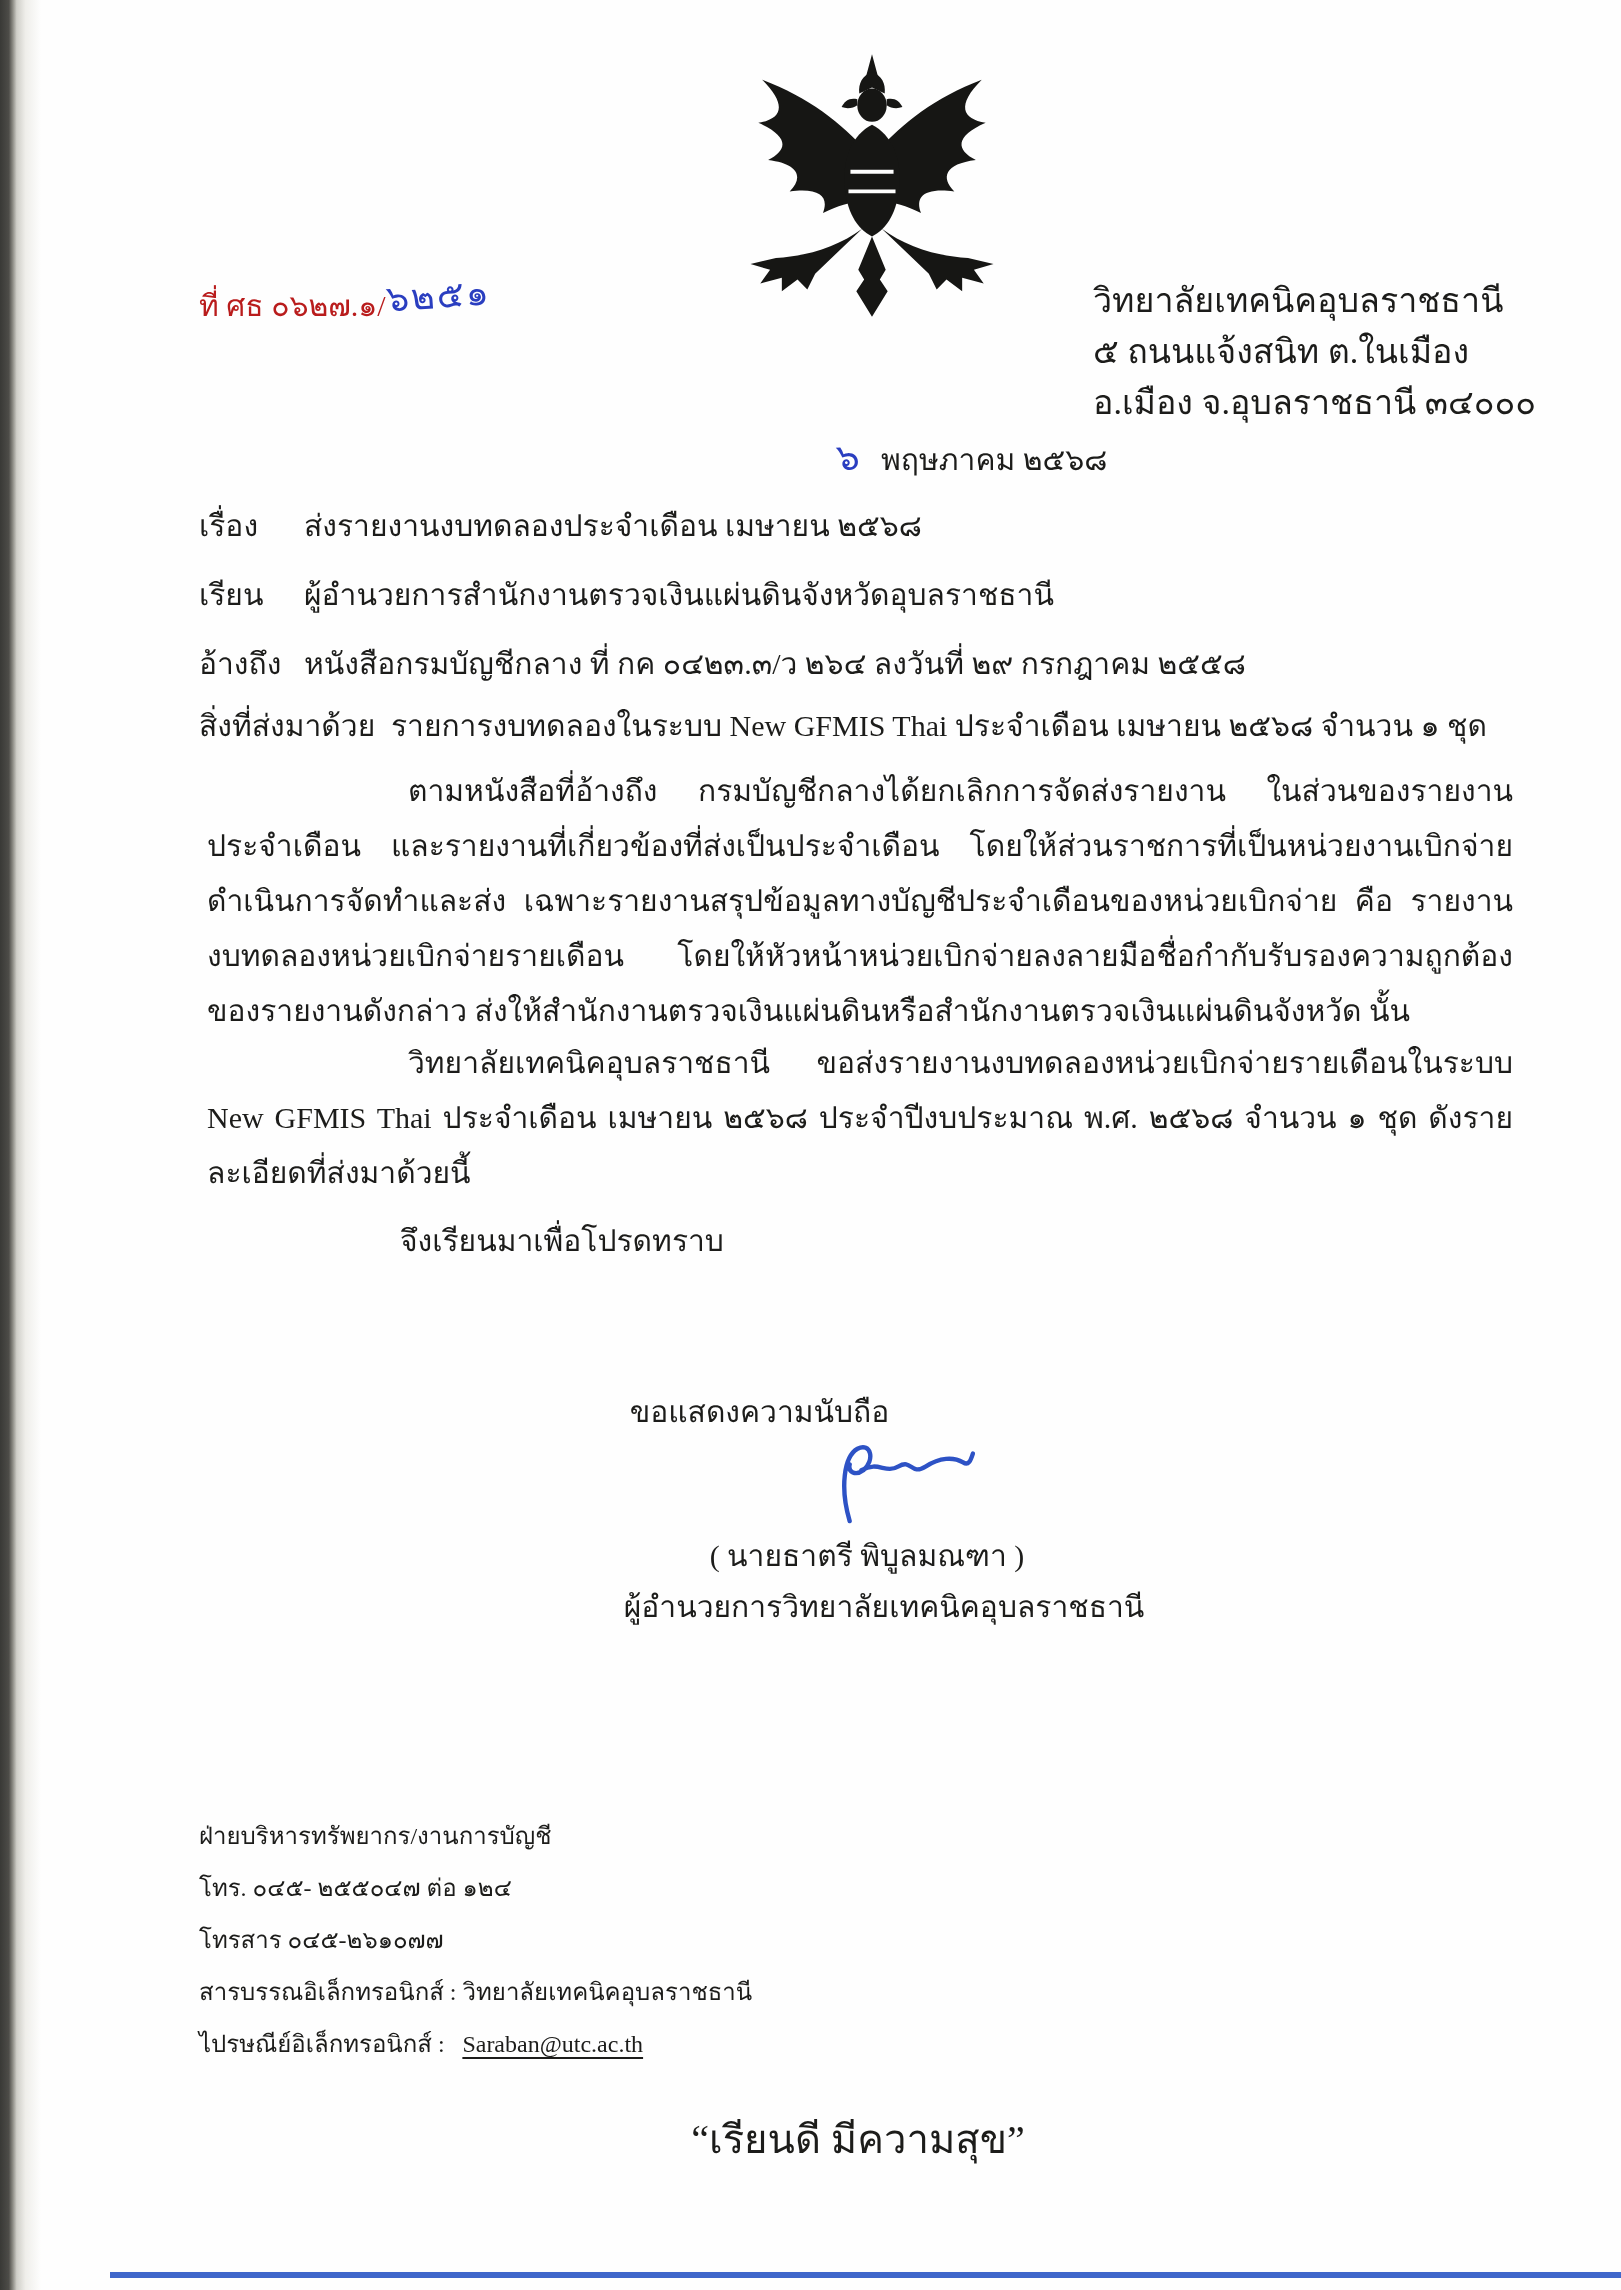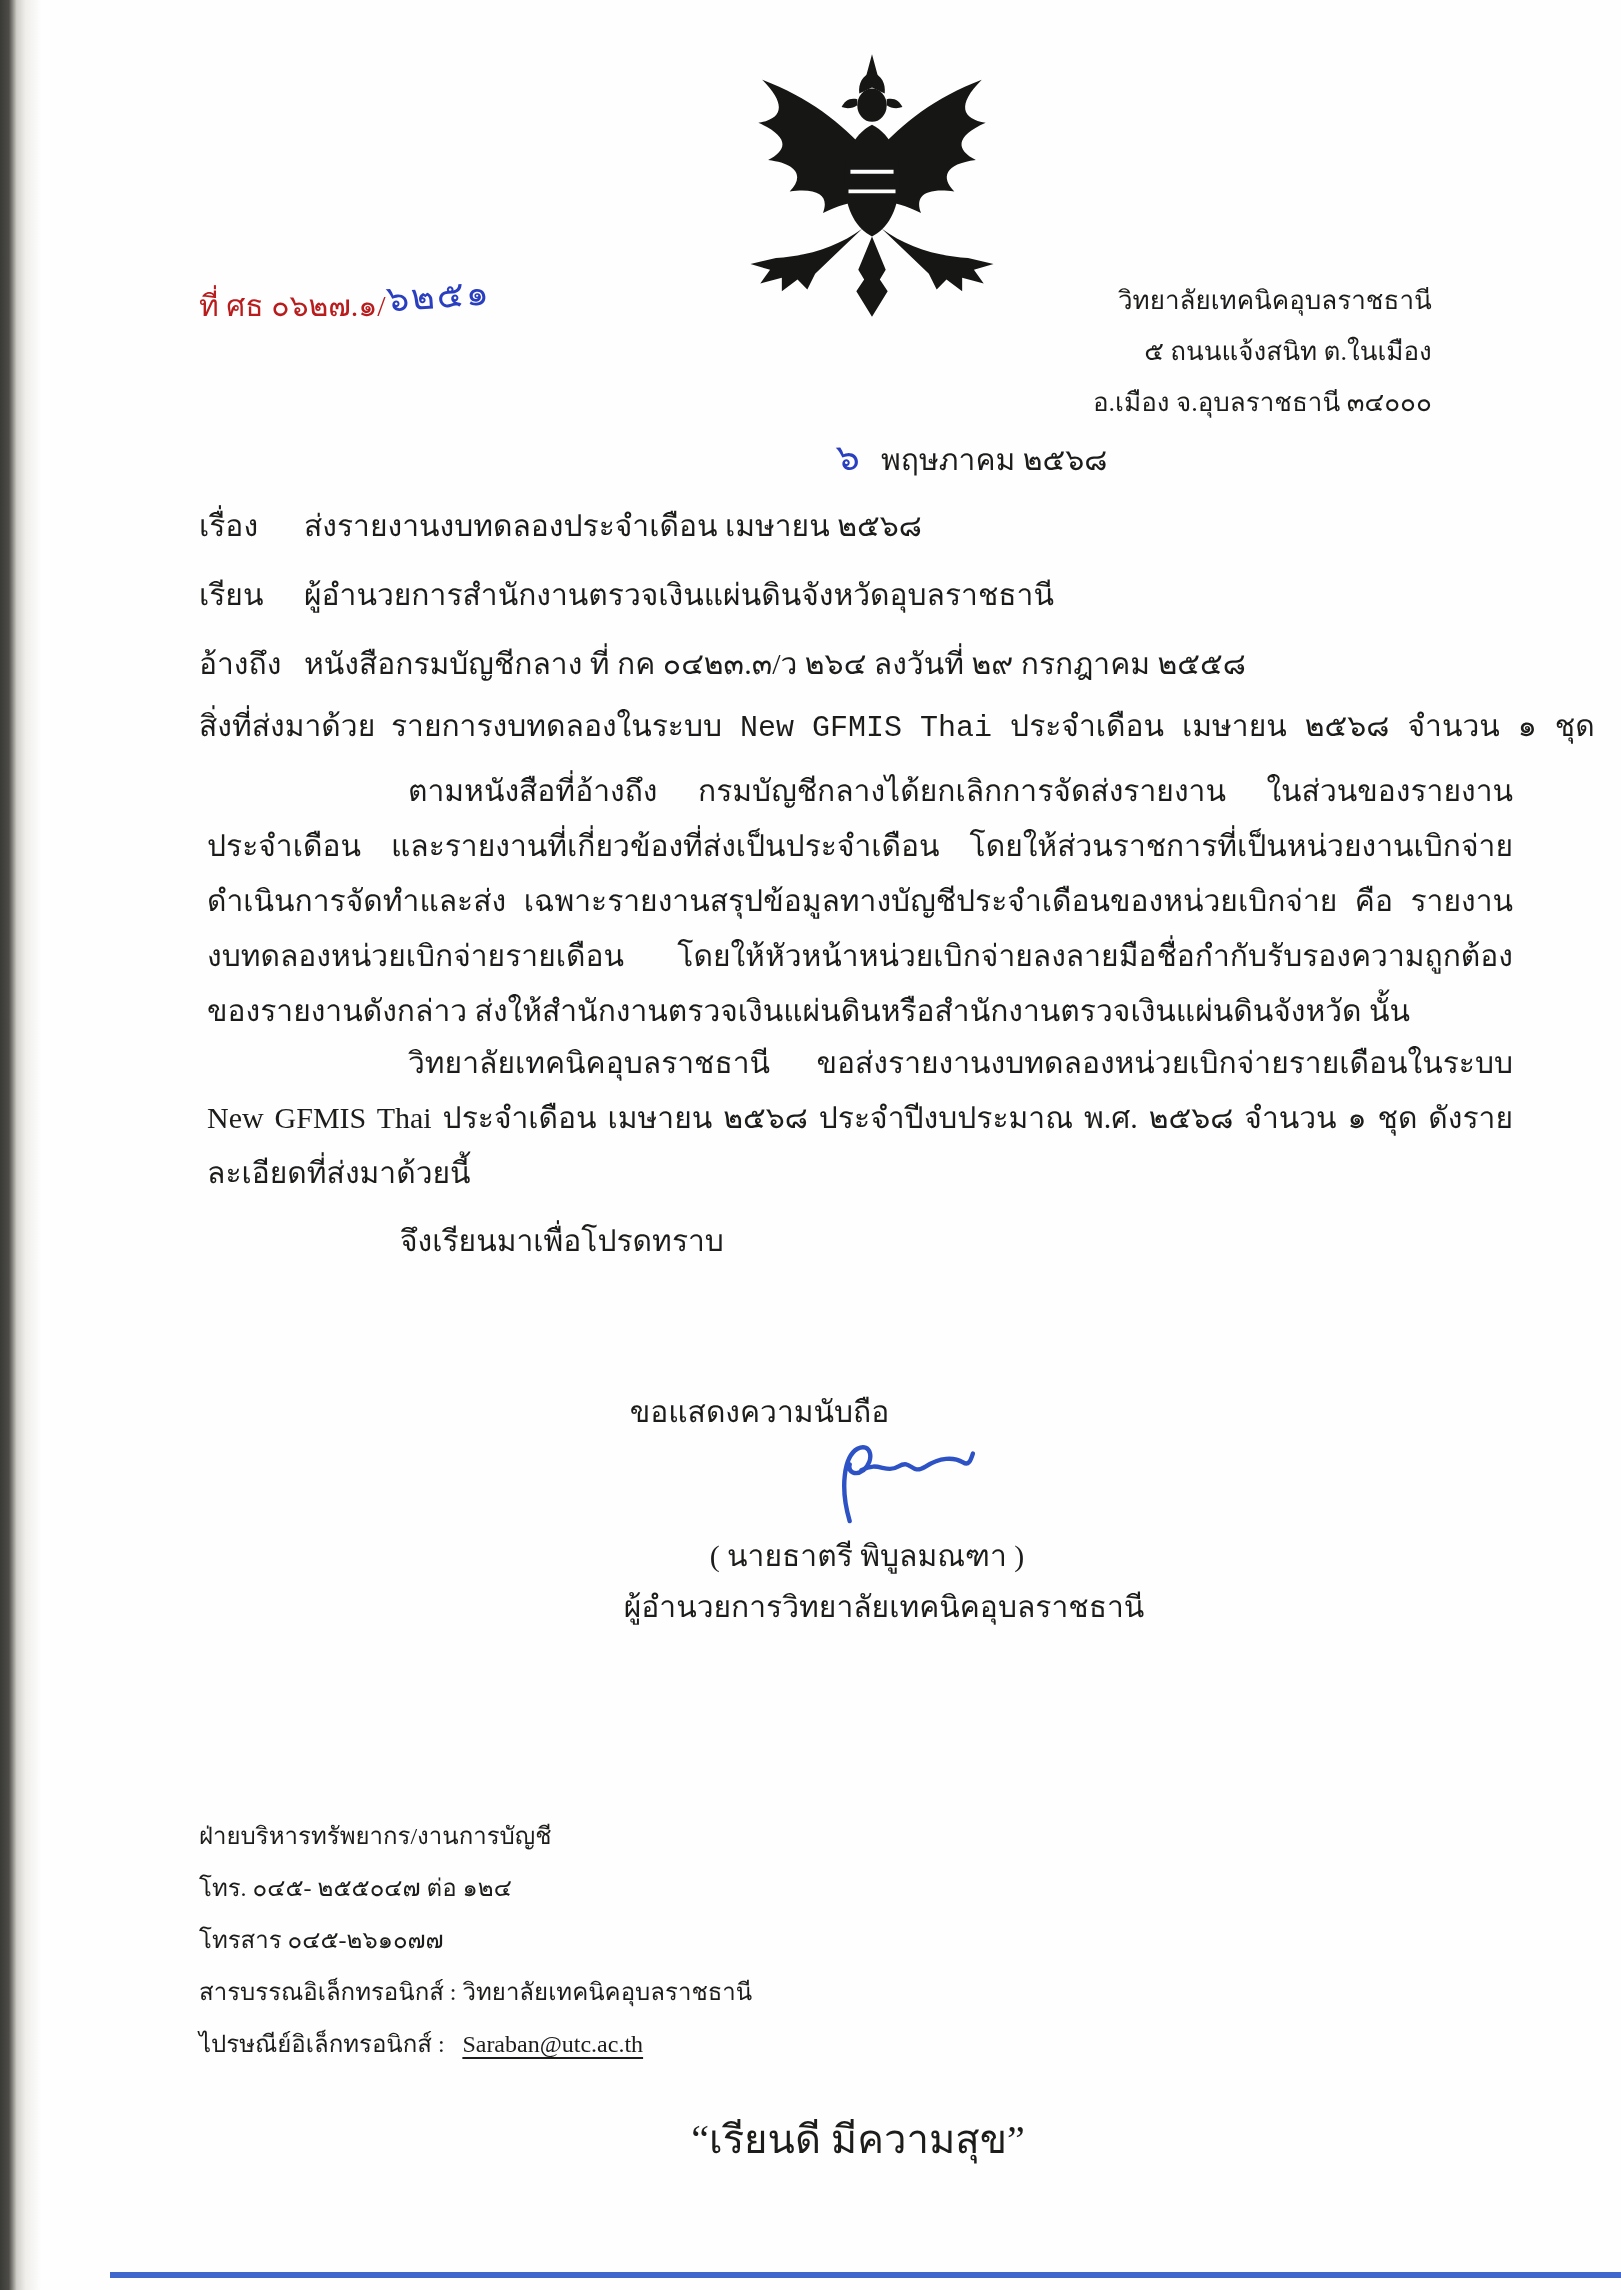--- a/index.html
+++ b/index.html
@@ -16,21 +16,21 @@
   .scan-edge {
     position: absolute; left: 0; top: 0; bottom: 0; width: 41px;
     background: linear-gradient(90deg,
       #393936 0px, #4d4c48 8.8px, #8b8a83 12.7px,
       #cfcec8 16.7px, #efeeea 25.5px, #fefefe 41px);
   }
   .abs { position: absolute; }
   .ink { color: #b91c1c; }
   .hand { color: #2a3ec0; }
   .t31 { font-size: 30px; line-height: 1.25; white-space: nowrap; }
-  .sender { font-size: 26px; line-height: 51px; white-space: nowrap; text-align: right; }
+  .sender { font-size: 34px; line-height: 51px; white-space: nowrap; }
   .field-row { display: flex; white-space: nowrap; font-size: 30px; justify-content: flex-end; }
   .label-w { display: inline-block; width: 105px; flex: 0 0 105px; }
   .para {
     font-size: 30px; line-height: 55px; text-align: justify;
     text-indent: 201px; margin: 8px; width: 1306px;
   }
   .center-text { text-align: center; }
   .handwritten-no {
     font-size: 36px; transform: rotate(-4deg); display: inline-block;
     letter-spacing: 2px; position: relative; top: -7.8px;
@@ -96,21 +96,21 @@
   <div class="abs field-row" style="left:199px; top:571px;">
     <span class="label-w">เรียน</span>
     <span>ผู้อำนวยการสำนักงานตรวจเงินแผ่นดินจังหวัดอุบลราชธานี</span>
   </div>
 
   <div class="abs field-row" style="left:199px; top:640px;">
     <span class="label-w">อ้างถึง</span>
     <span>หนังสือกรมบัญชีกลาง ที่ กค ๐๔๒๓.๓/ว ๒๖๔ ลงวันที่ ๒๙ กรกฎาคม  ๒๕๕๘</span>
   </div>
 
-  <div class="abs field-row" style="left:199px; top:702px;font-family:Liberation Mono, monospace;">
+  <div class="abs field-row" style="left:199px; top:702px;">
     <span style="margin-right:15.7px;">สิ่งที่ส่งมาด้วย</span>
     <span>รายการงบทดลองในระบบ New GFMIS Thai ประจำเดือน เมษายน ๒๕๖๘ จำนวน ๑ ชุด</span>
   </div>
 
   <p class="abs para" style="left:199px; top:755px;">ตามหนังสือที่อ้างถึง กรมบัญชีกลางได้ยกเลิกการจัดส่งรายงาน ในส่วนของรายงานประจำเดือน และรายงานที่เกี่ยวข้องที่ส่งเป็นประจำเดือน โดยให้ส่วนราชการที่เป็นหน่วยงานเบิกจ่ายดำเนินการจัดทำและส่ง เฉพาะรายงานสรุปข้อมูลทางบัญชีประจำเดือนของหน่วยเบิกจ่าย คือ รายงานงบทดลองหน่วยเบิกจ่ายรายเดือน โดยให้หัวหน้าหน่วยเบิกจ่ายลงลายมือชื่อกำกับรับรองความถูกต้องของรายงานดังกล่าว ส่งให้สำนักงานตรวจเงินแผ่นดินหรือสำนักงานตรวจเงินแผ่นดินจังหวัด นั้น</p>
 
   <p class="abs para" style="left:199px; top:1027px;">วิทยาลัยเทคนิคอุบลราชธานี ขอส่งรายงานงบทดลองหน่วยเบิกจ่ายรายเดือนในระบบ New GFMIS Thai ประจำเดือน เมษายน ๒๕๖๘ ประจำปีงบประมาณ พ.ศ. ๒๕๖๘ จำนวน ๑ ชุด ดังรายละเอียดที่ส่งมาด้วยนี้</p>
 
   <div class="abs t31" style="left:400px; top:1222px;">จึงเรียนมาเพื่อโปรดทราบ</div>
 

